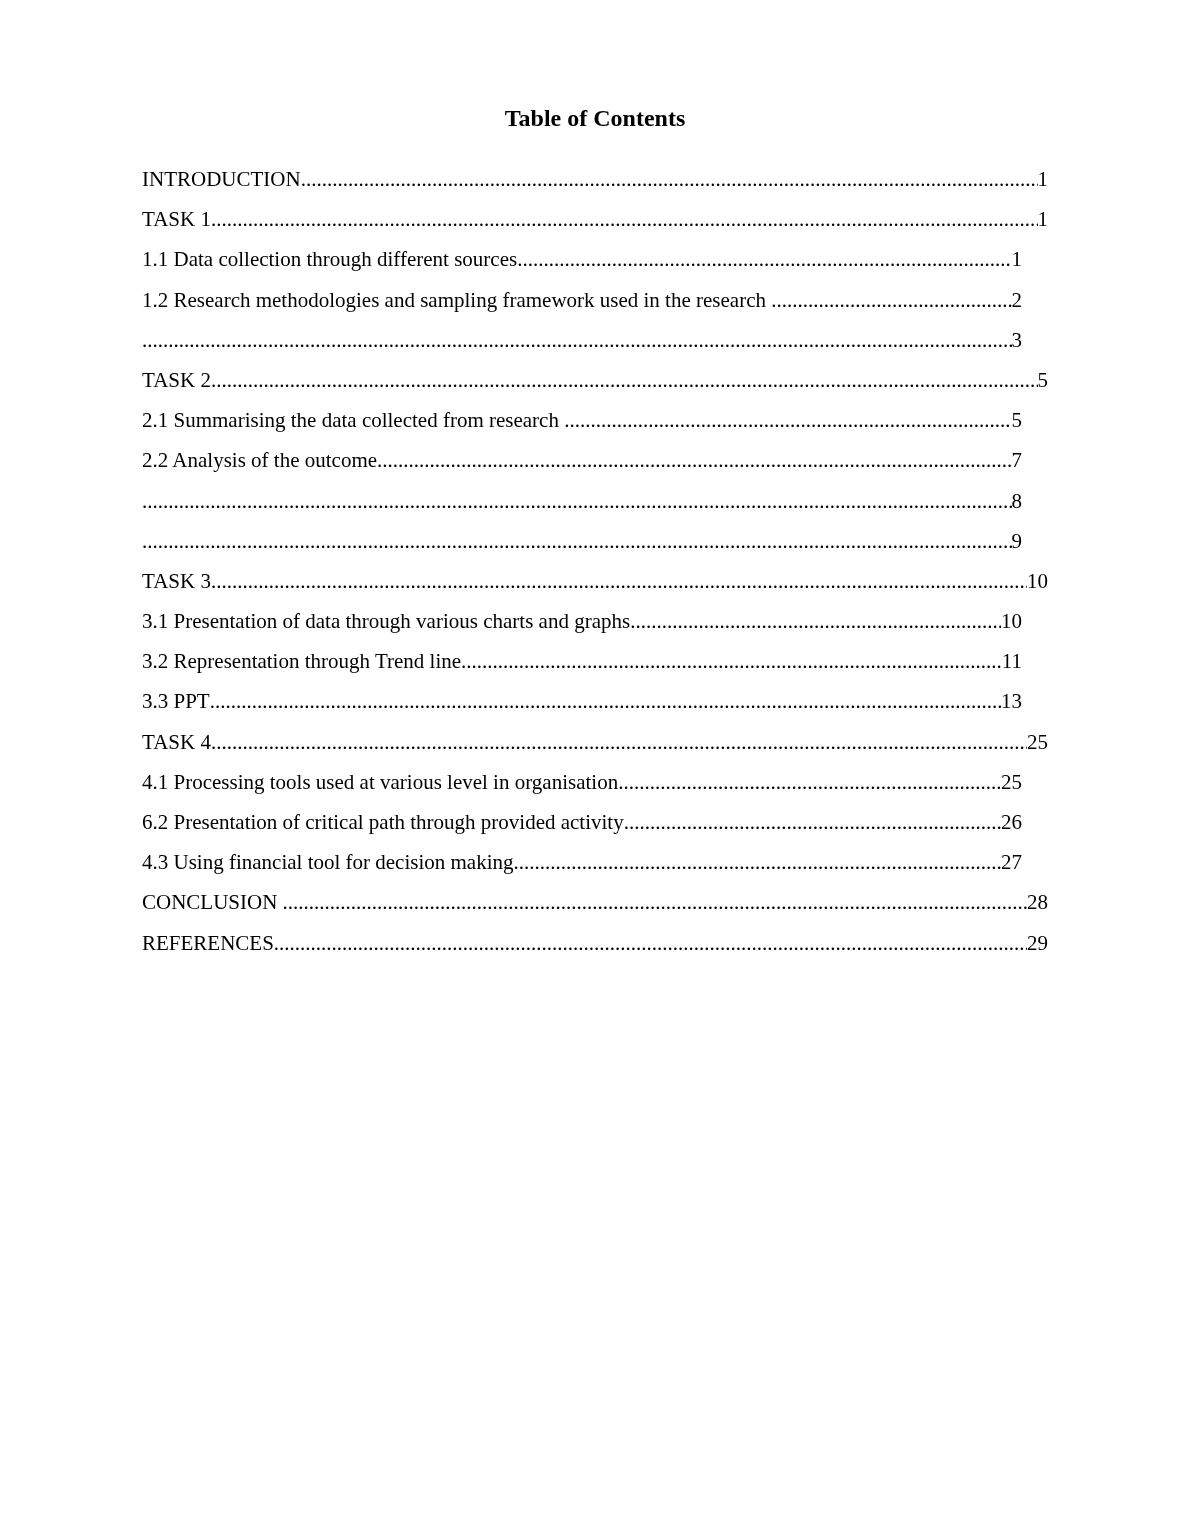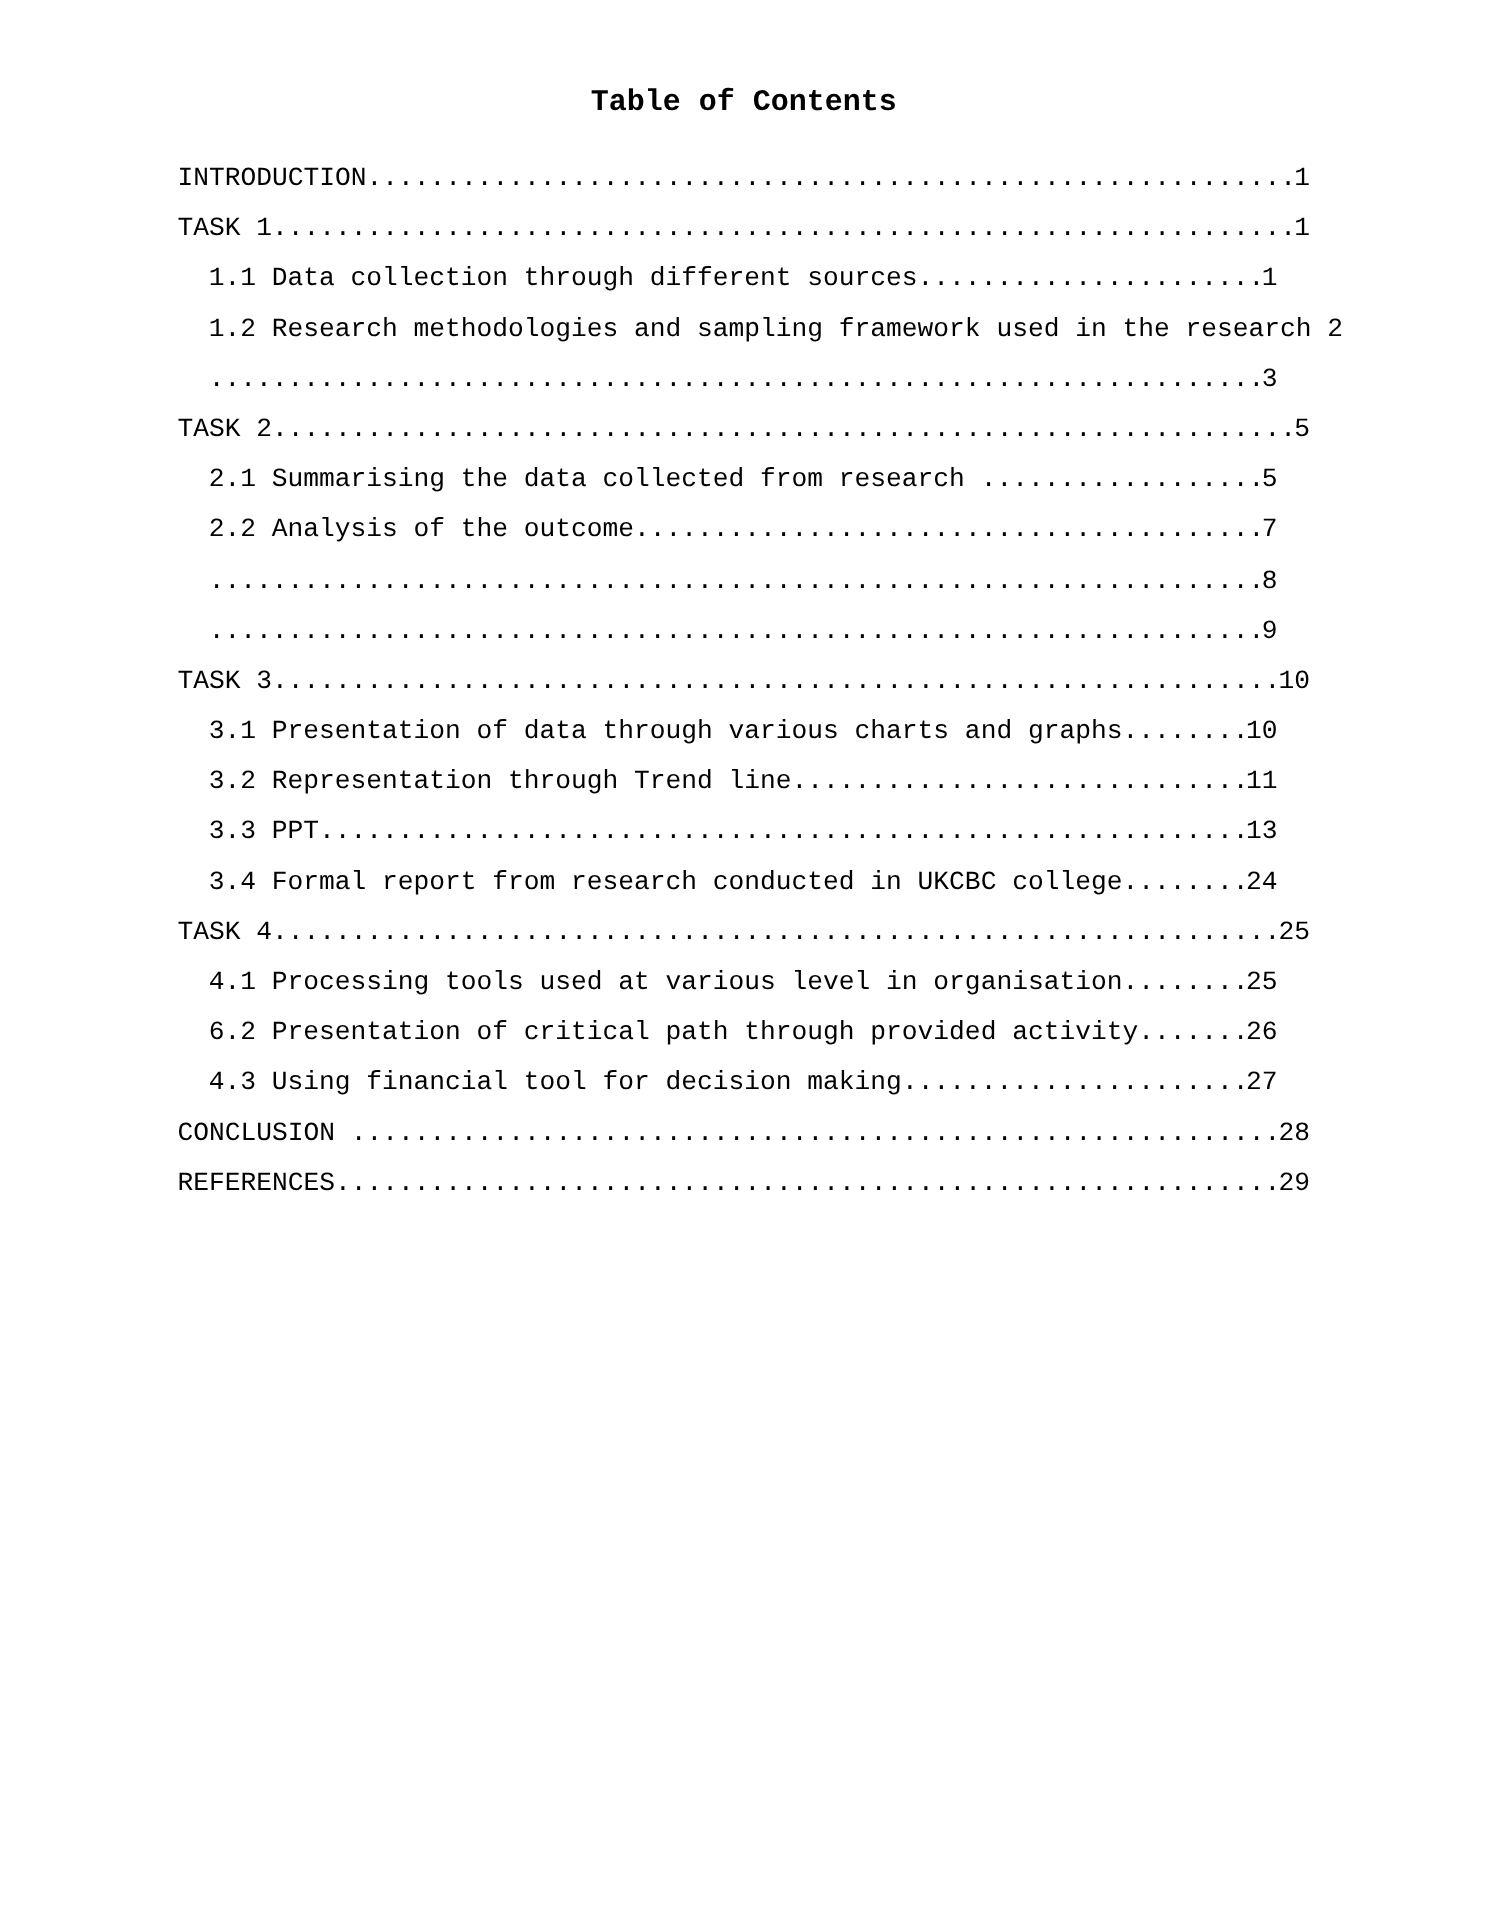--- a/index.html
+++ b/index.html
@@ -11,42 +11,40 @@
     width: 1190px;
     height: 1540px;
     font-family: "Liberation Serif", "DejaVu Serif", serif;
     color: #000000;
     overflow: hidden;
   }
   .page {
     box-sizing: border-box;
     width: 1190px;
     height: 1540px;
-    padding: 68px 142px 0 142px;
-    font-family: Liberation Mono, monospace;
+    padding: 103px 142px 0 142px;
   }
   .doc-title {
     margin: 0;
     font-size: 24px;
     line-height: 30px;
     font-weight: bold;
     text-align: center;
   }
   .toc-list {
     margin-top: 26px;
   }
   .toc-row {
     display: flex;
     align-items: flex-start;
     height: 40.2px;
     line-height: 40.2px;
     font-size: 21px;
   }
   .toc-row.sub {
-    margin-left: 25px;
     margin-right: 26px;
   }
   .toc-label {
     white-space: pre;
     flex: 0 0 auto;
   }
   .dot-leader {
     flex: 1 1 auto;
     overflow: hidden;
     white-space: nowrap;
@@ -127,25 +125,20 @@
       <div class="toc-row sub">
     <span class="toc-label">3.2 Representation through Trend line</span>
     <span class="dot-leader"></span>
     <span class="toc-page">11</span>
   </div>
       <div class="toc-row sub">
     <span class="toc-label">3.3 PPT</span>
     <span class="dot-leader"></span>
     <span class="toc-page">13</span>
   </div>
-      <div class="toc-row sub">
-    <span class="toc-label">3.4 Formal report from research conducted in UKCBC college</span>
-    <span class="dot-leader"></span>
-    <span class="toc-page">24</span>
-  </div>
       <div class="toc-row top">
     <span class="toc-label">TASK 4</span>
     <span class="dot-leader"></span>
     <span class="toc-page">25</span>
   </div>
       <div class="toc-row sub">
     <span class="toc-label">4.1 Processing tools used at various level in organisation</span>
     <span class="dot-leader"></span>
     <span class="toc-page">25</span>
   </div>

